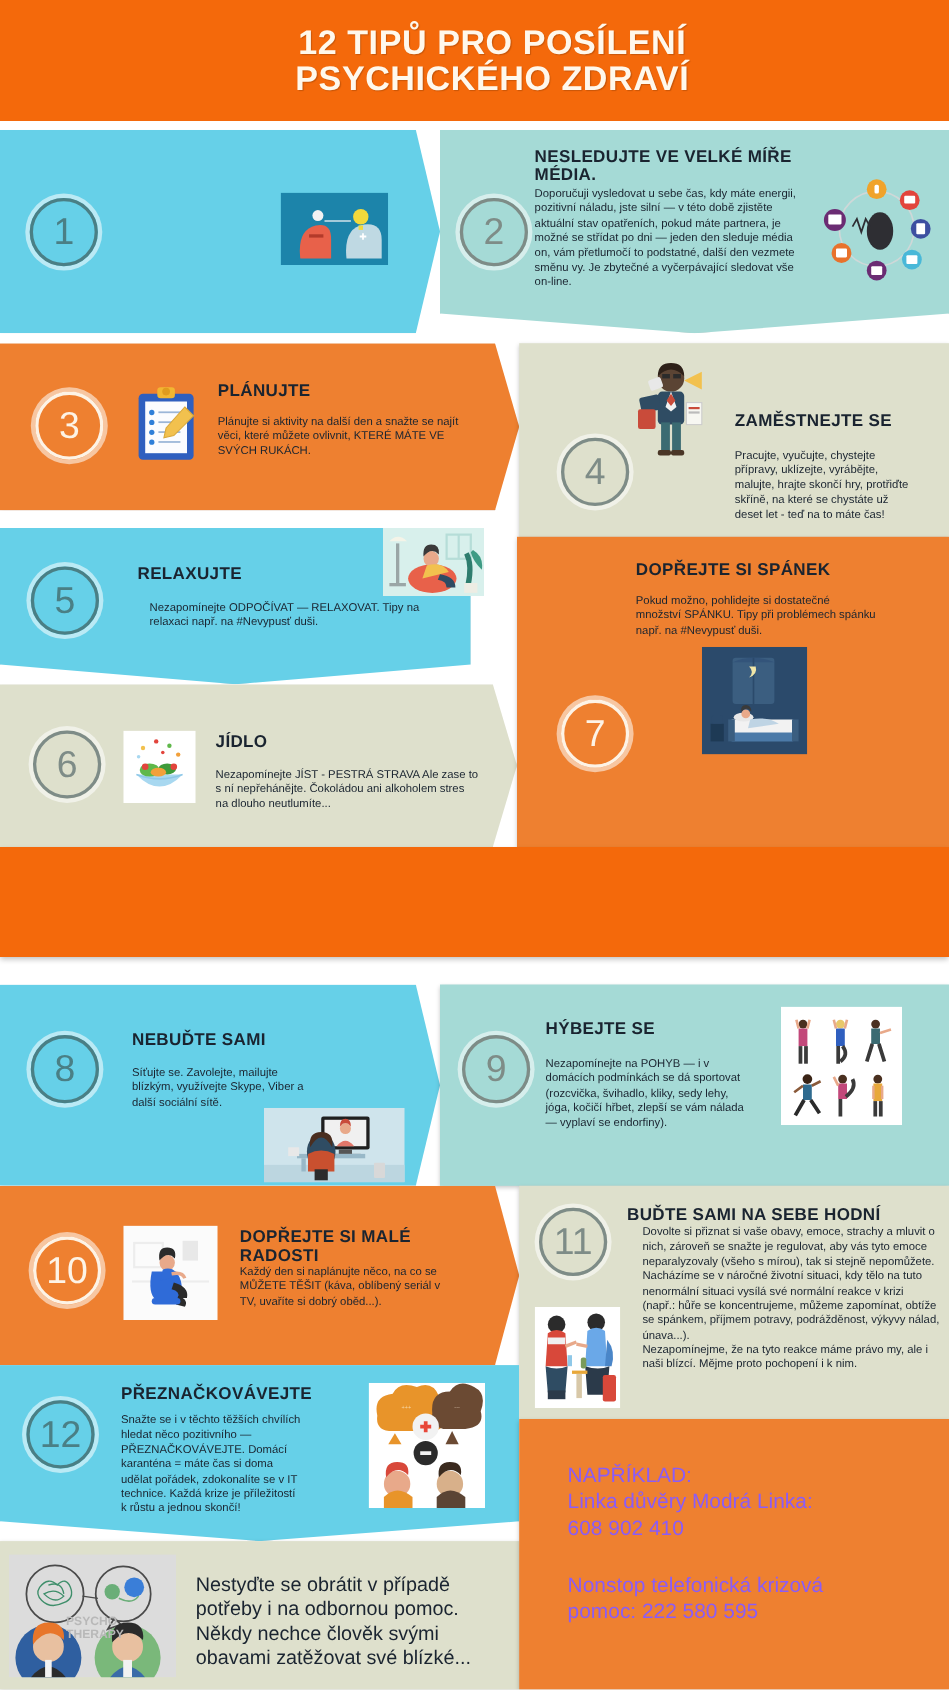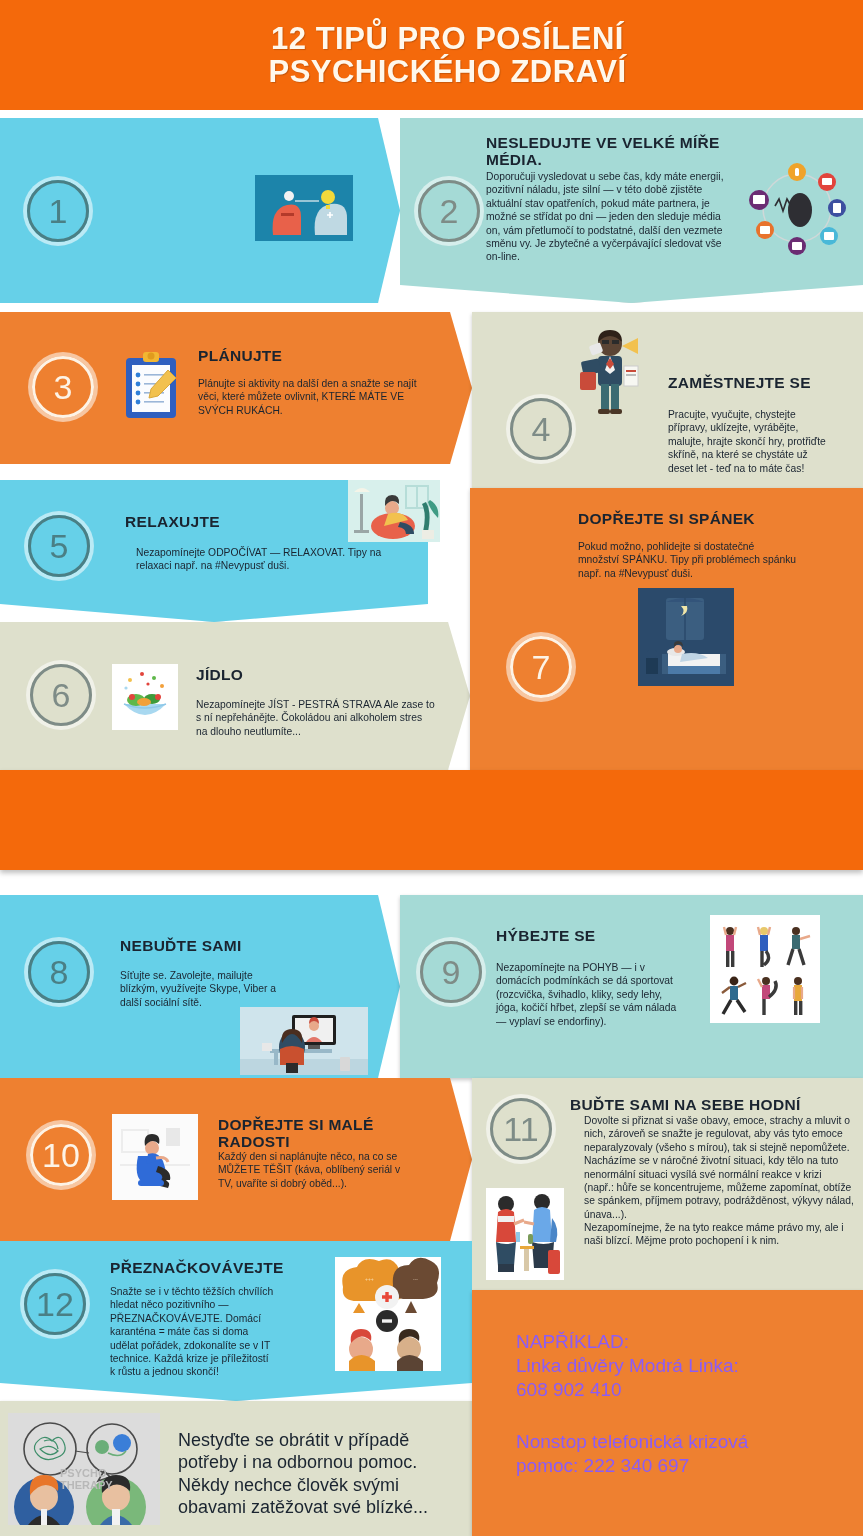--- a/index.html
+++ b/index.html
@@ -493,17 +493,17 @@
     </div>
     <div class="closing-text" style="left:178px;top:28px;width:286px;">Nestyďte se obrátit v případě potřeby i na odbornou pomoc. Někdy nechce člověk svými obavami zatěžovat své blízké...</div>
   </div>
 
   <div class="panel" style="left:472px;top:1290px;width:391px;height:246px;">
     <div class="panel-inner c-orange"></div>
     <div class="contact-block contact-main" style="left:44px;top:40px;width:330px;">NAPŘÍKLAD:
 Linka důvěry Modrá Linka:
 608 902 410</div>
     <div class="contact-block contact-main2" style="left:44px;top:140px;width:340px;">Nonstop telefonická krizová
-pomoc: 222 340 697</div>
+pomoc: 222 580 595</div>
     <div class="credit" style="left:170px;top:208px;width:210px;text-align:right;">© Vytvořila: Silvie Kovářová</div>
   </div>
 
 </div>
 
 </body></html>

